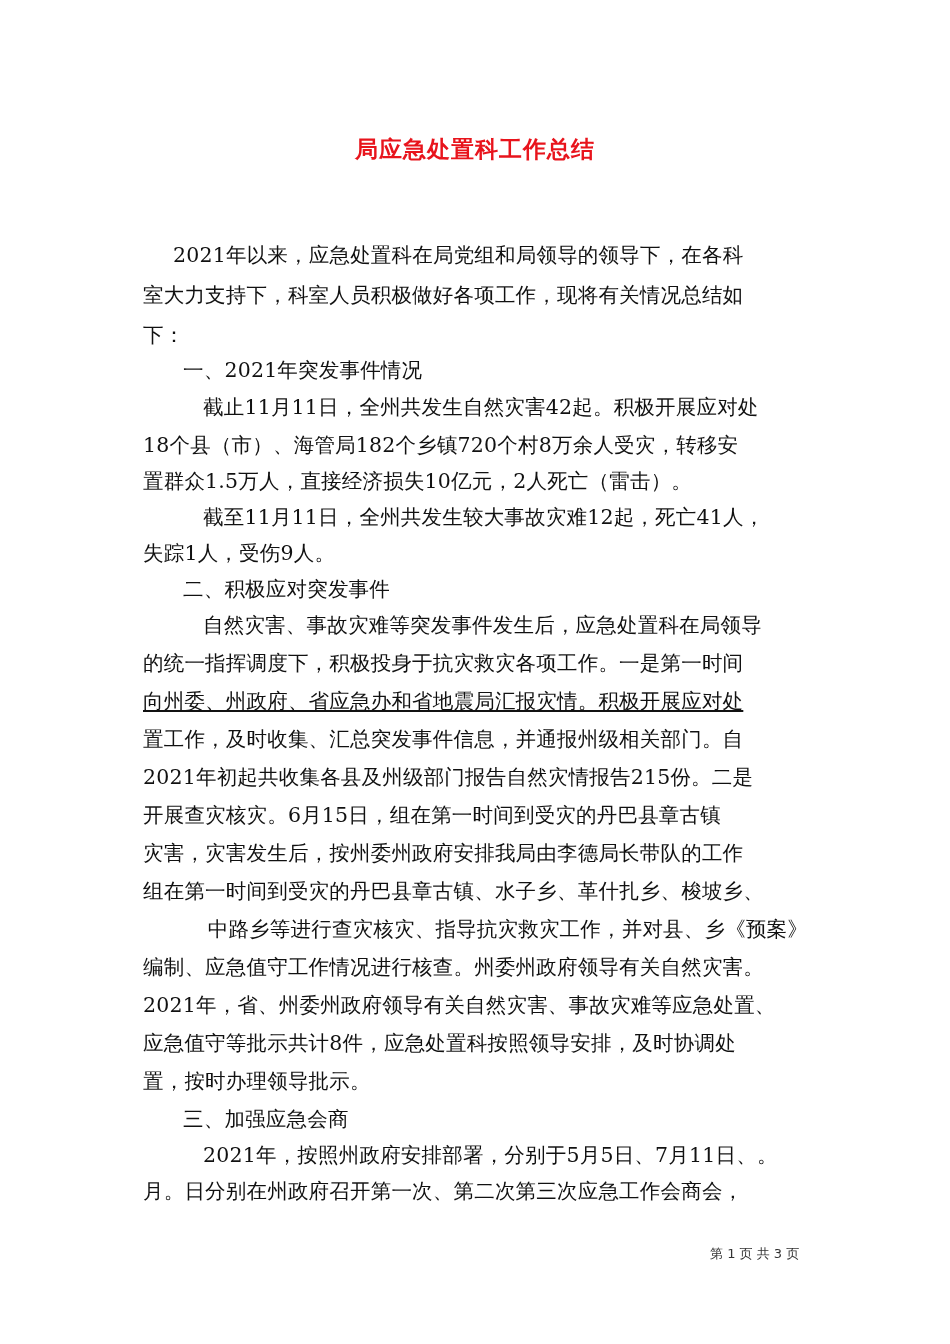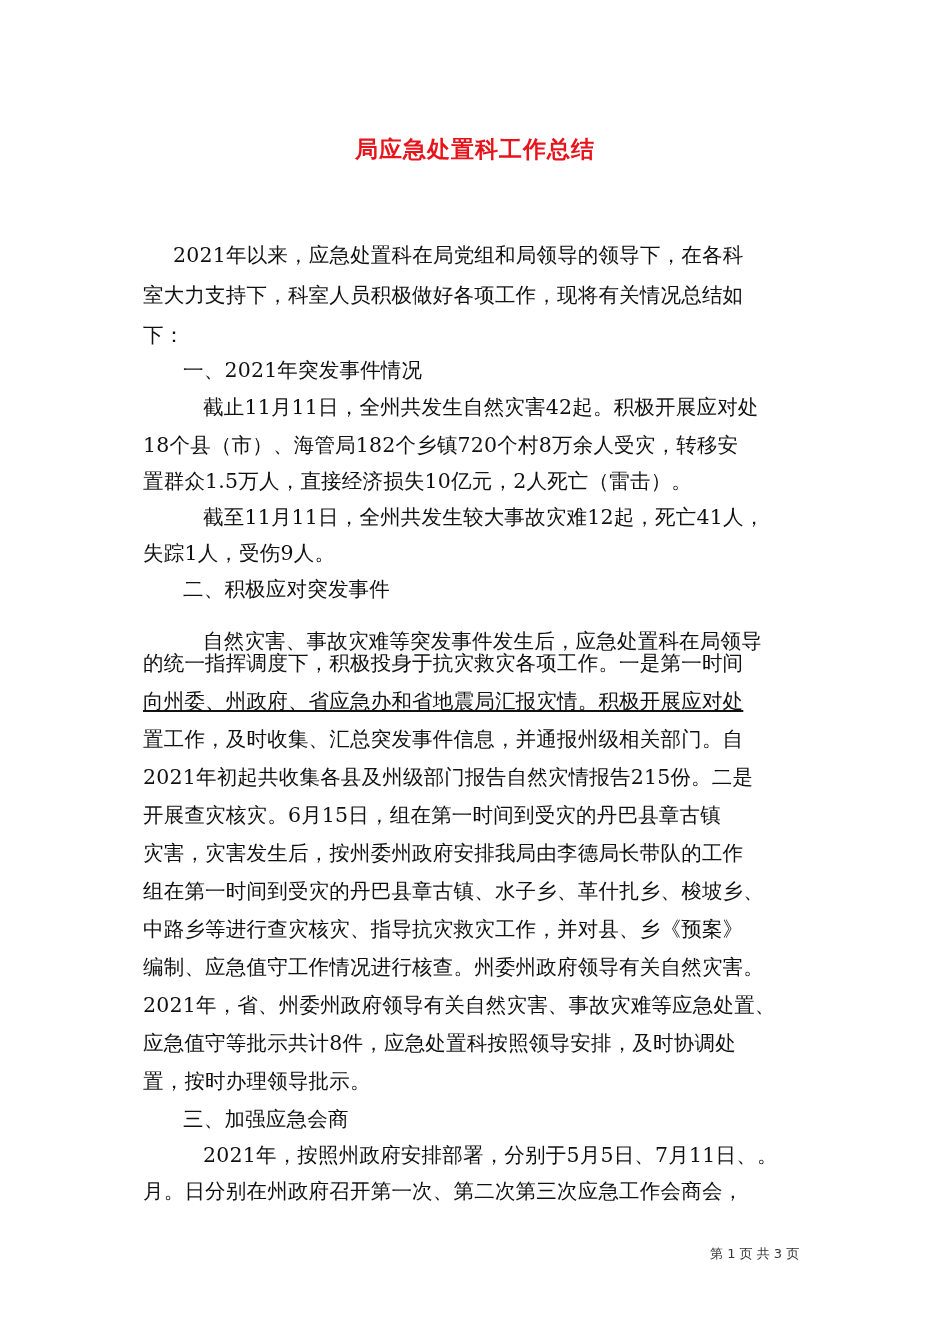--- a/index.html
+++ b/index.html
@@ -22,29 +22,29 @@
       <div class="line" style="top: 240px; padding-left: 30px;">2021年以来，应急处置科在局党组和局领导的领导下，在各科</div>
       <div class="line" style="top: 280px; padding-left: 0px;">室大力支持下，科室人员积极做好各项工作，现将有关情况总结如</div>
       <div class="line" style="top: 320px; padding-left: 0px;">下：</div>
       <div class="line" style="top: 355px; padding-left: 40px;">一、2021年突发事件情况</div>
       <div class="line" style="top: 392px; padding-left: 60px;">截止11月11日，全州共发生自然灾害42起。积极开展应对处</div>
       <div class="line" style="top: 430px; padding-left: 0px;">18个县（市）、海管局182个乡镇720个村8万余人受灾，转移安</div>
       <div class="line" style="top: 466px; padding-left: 0px;">置群众1.5万人，直接经济损失10亿元，2人死亡（雷击）。</div>
       <div class="line" style="top: 502px; padding-left: 60px;">截至11月11日，全州共发生较大事故灾难12起，死亡41人，</div>
       <div class="line" style="top: 538px; padding-left: 0px;">失踪1人，受伤9人。</div>
       <div class="line" style="top: 574px; padding-left: 40px;">二、积极应对突发事件</div>
-      <div class="line" style="top: 610px; padding-left: 60px; margin-top: 16px;">自然灾害、事故灾难等突发事件发生后，应急处置科在局领导</div>
+      <div class="line" style="top: 610px; padding-left: 60px;">自然灾害、事故灾难等突发事件发生后，应急处置科在局领导</div>
       <div class="line" style="top: 648px; padding-left: 0px;">的统一指挥调度下，积极投身于抗灾救灾各项工作。一是第一时间</div>
       <div class="line" style="top: 686px; padding-left: 0px; text-decoration: underline;">向州委、州政府、省应急办和省地震局汇报灾情。积极开展应对处</div>
       <div class="line" style="top: 724px; padding-left: 0px;">置工作，及时收集、汇总突发事件信息，并通报州级相关部门。自</div>
       <div class="line" style="top: 762px; padding-left: 0px;">2021年初起共收集各县及州级部门报告自然灾情报告215份。二是</div>
       <div class="line" style="top: 800px; padding-left: 0px;">开展查灾核灾。6月15日，组在第一时间到受灾的丹巴县章古镇</div>
       <div class="line" style="top: 838px; padding-left: 0px;">灾害，灾害发生后，按州委州政府安排我局由李德局长带队的工作</div>
       <div class="line" style="top: 876px; padding-left: 0px;">组在第一时间到受灾的丹巴县章古镇、水子乡、革什扎乡、梭坡乡、</div>
-      <div class="line" style="top: 914px; padding-left: 0px;">中路乡等进行查灾核灾、指导抗灾救灾工作，并对县、乡《预案》</div>
+      <div class="line" style="top: 914px; padding-left: 0px; text-align: right;">中路乡等进行查灾核灾、指导抗灾救灾工作，并对县、乡《预案》</div>
       <div class="line" style="top: 952px; padding-left: 0px;">编制、应急值守工作情况进行核查。州委州政府领导有关自然灾害。</div>
       <div class="line" style="top: 990px; padding-left: 0px;">2021年，省、州委州政府领导有关自然灾害、事故灾难等应急处置、</div>
       <div class="line" style="top: 1028px; padding-left: 0px;">应急值守等批示共计8件，应急处置科按照领导安排，及时协调处</div>
       <div class="line" style="top: 1066px; padding-left: 0px;">置，按时办理领导批示。</div>
       <div class="line" style="top: 1104px; padding-left: 40px;">三、加强应急会商</div>
       <div class="line" style="top: 1140px; padding-left: 60px;">2021年，按照州政府安排部署，分别于5月5日、7月11日、。</div>
       <div class="line" style="top: 1176px; padding-left: 0px;">月。日分别在州政府召开第一次、第二次第三次应急工作会商会，</div>
     </div>
   <div class="footer">第 1 页 共 3 页</div>
 </div>

